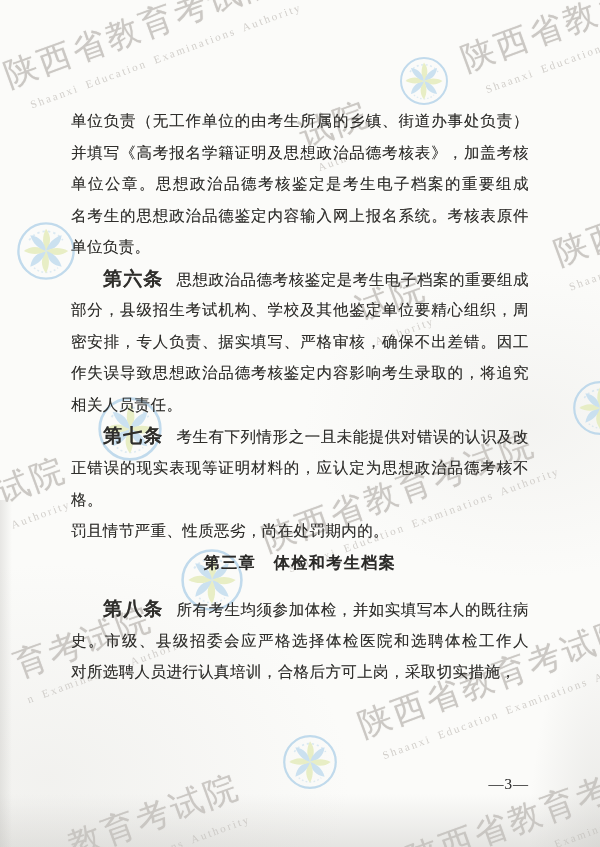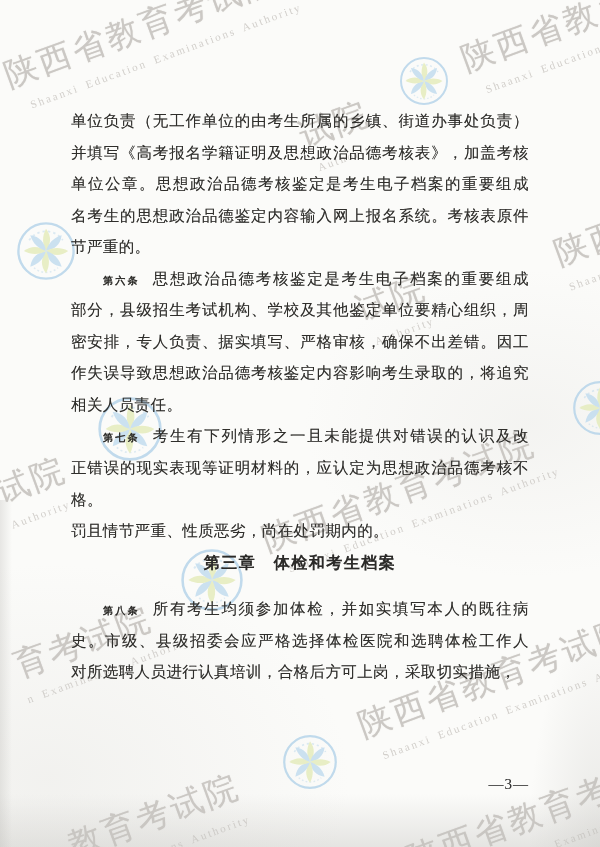--- a/index.html
+++ b/index.html
@@ -31,21 +31,21 @@
   .doc { position:absolute; left:71px; top:105px; width:458px; z-index:3; color:#2f2e2b; }
   .line {
     height:31.55px; line-height:31.55px; font-size:15.5px; letter-spacing:.4px;
     text-align:justify; text-align-last:justify; overflow:hidden;
     text-shadow:0 0 .4px rgba(20,20,20,.4);
   }
   .line.end { text-align-last:left; }
   .line.indent { padding-left:32px; }
   .lead {
     font-family:"Liberation Sans","DejaVu Sans",sans-serif; font-weight:700;
-    font-size:10px; margin-right:13px; letter-spacing:1px;
+    font-size:19px; margin-right:13px; letter-spacing:1px;
   }
   .heading {
     height:31.55px; line-height:31.55px; margin-bottom:15px; text-align:center;
     font-family:"Liberation Sans","DejaVu Sans",sans-serif; font-weight:700;
     font-size:16px; letter-spacing:1.5px; color:#2b2a28;
     text-shadow:0 0 .4px rgba(20,20,20,.4);
   }
   .pagenum {
     position:absolute; left:71px; top:776px; width:458px; z-index:3;
     text-align:right; font-size:15px; letter-spacing:1px; color:#333;
@@ -187,21 +187,21 @@
           <path d="M50 50C58 39 60 26 50 13C43 26 44 39 50 50" fill="#e5ecbd" transform="rotate(270 50 50)"></path>
           <path d="M50 50C58 39 60 26 50 13C43 26 44 39 50 50" fill="#c3ddef" transform="rotate(315 50 50)"></path>
         </svg></div>
     </div>
   <div class="doc">
       <div>
         <div class="line">单位负责（无工作单位的由考生所属的乡镇、街道办事处负责）</div>
         <div class="line">并填写《高考报名学籍证明及思想政治品德考核表》，加盖考核</div>
         <div class="line">单位公章。思想政治品德考核鉴定是考生电子档案的重要组成</div>
         <div class="line">名考生的思想政治品德鉴定内容输入网上报名系统。考核表原件</div>
-        <div class="line end">节严重的。</div>
+        <div class="line end">单位负责。</div>
       </div>
       <div>
         <div class="line indent"><span class="lead">第六条</span>思想政治品德考核鉴定是考生电子档案的重要组成</div>
         <div class="line">部分，县级招生考试机构、学校及其他鉴定单位要精心组织，周</div>
         <div class="line">密安排，专人负责、据实填写、严格审核，确保不出差错。因工</div>
         <div class="line">作失误导致思想政治品德考核鉴定内容影响考生录取的，将追究</div>
         <div class="line end">相关人员责任。</div>
       </div>
       <div>
         <div class="line indent"><span class="lead">第七条</span>考生有下列情形之一且未能提供对错误的认识及改</div>

